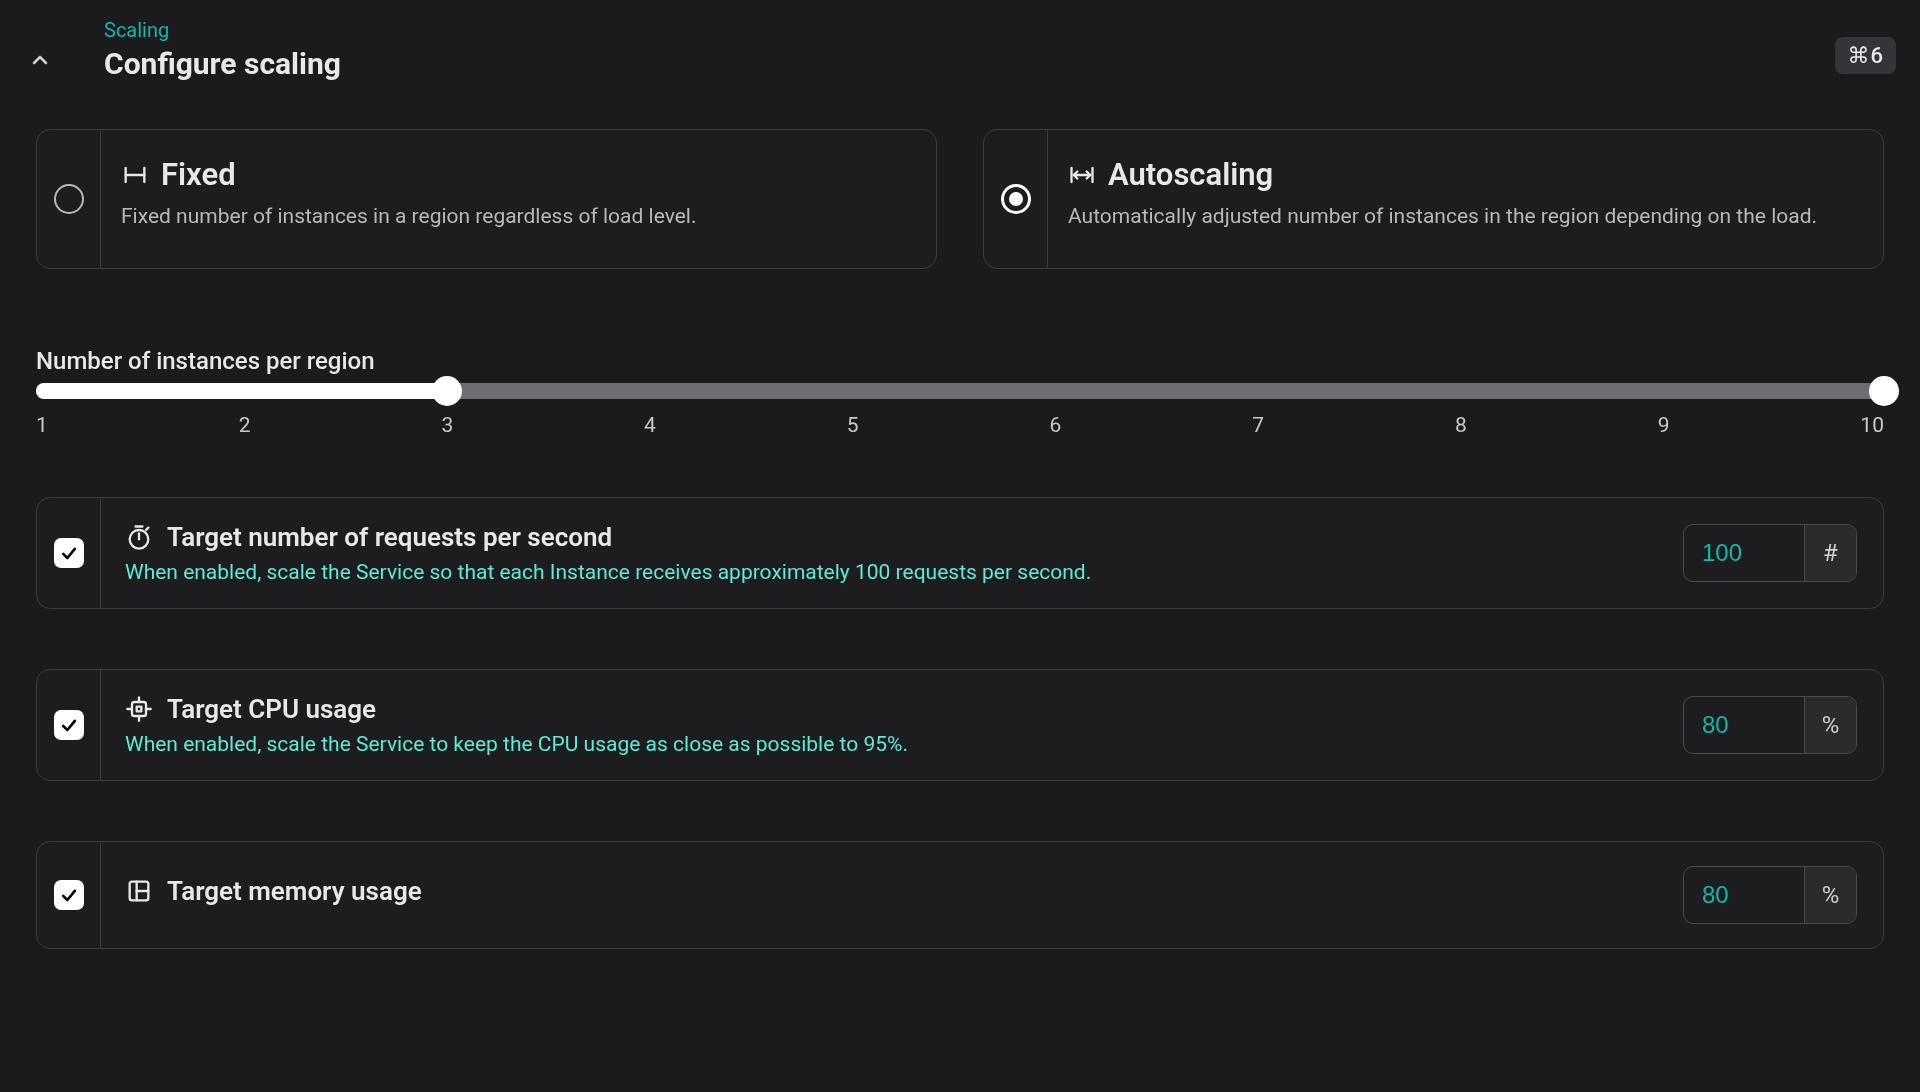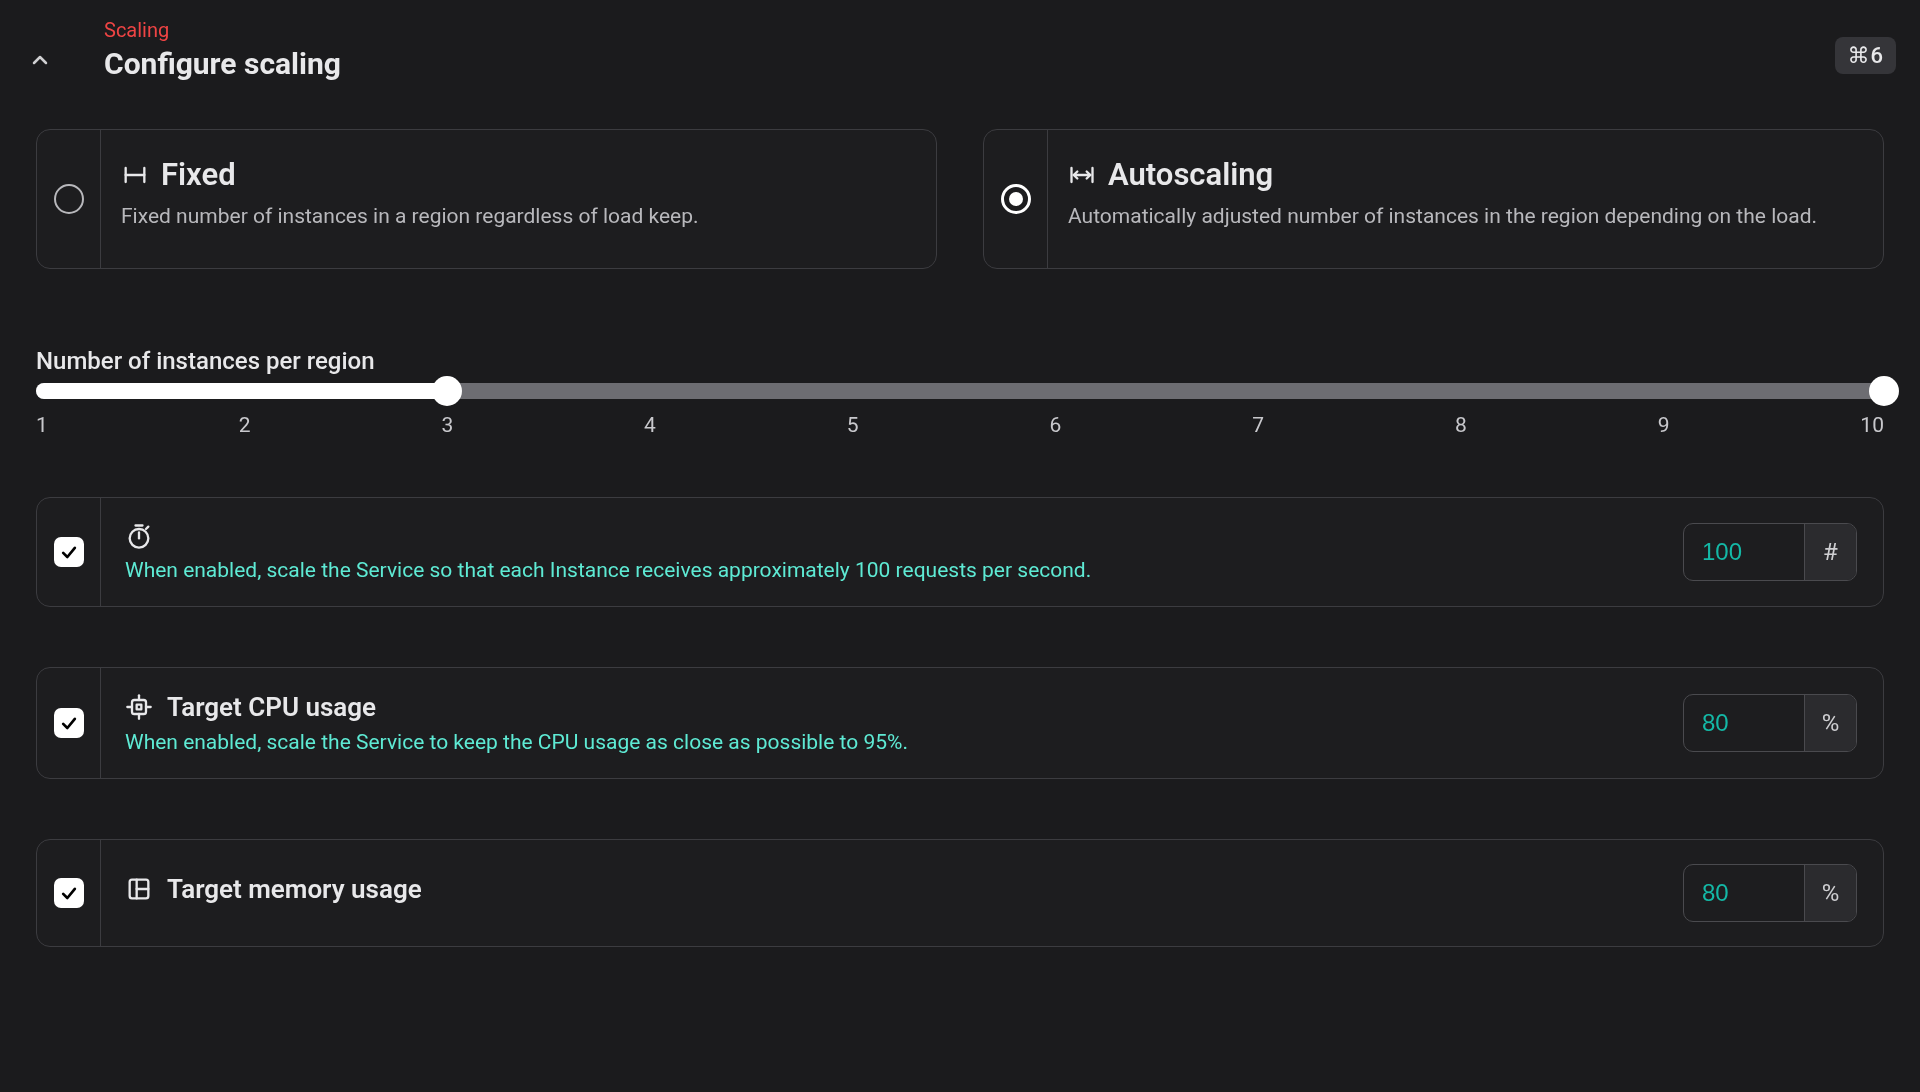--- a/index.html
+++ b/index.html
@@ -23,21 +23,21 @@
   .chevron-box {
     width: 32px;
     display:flex;
     align-items:center;
     justify-content:center;
     margin-top: 20px;
     cursor:pointer;
   }
   .chevron-box svg { width: 24px; height: 24px; stroke:#d0d0d2; }
   .titles { flex: 1; padding-left: 16px; }
-  .eyebrow { color:#ef4444; font-size: 20px; margin-bottom: 4px; }
+  .eyebrow { color:#14b8a6; font-size: 20px; margin-bottom: 4px; }
   .page-title { font-size: 30px; font-weight: 700; }
   .kbd-badge {
     background:#353539;
     color:#e8e8ea;
     border-radius: 8px;
     padding: 6px 12px;
     font-size: 22px;
     font-weight:500;
     letter-spacing: 1px;
     margin-top: 12px;
@@ -193,21 +193,21 @@
       <div class="body-cell">
         <div>
           <div class="card-title-row">
             <svg class="icon24" viewBox="0 0 24 24" stroke-linecap="round">
               <line x1="4" y1="6" x2="4" y2="18"></line>
               <line x1="20" y1="6" x2="20" y2="18"></line>
               <line x1="4" y1="12" x2="20" y2="12"></line>
             </svg>
             <span class="card-title">Fixed</span>
           </div>
-          <div class="card-desc">Fixed number of instances in a region regardless of load keep.</div>
+          <div class="card-desc">Fixed number of instances in a region regardless of load level.</div>
         </div>
       </div>
     </div>
 
     <div class="card">
       <div class="radio-cell">
         <div class="radio-outer checked">
           <div class="radio-inner"></div>
         </div>
       </div>
@@ -261,20 +261,21 @@
     </div>
     <div class="body-cell">
       <div class="metric-text">
         <div class="metric-title-row">
           <svg class="icon24" viewBox="0 0 24 24" stroke-linecap="round" stroke-linejoin="round">
             <circle cx="12" cy="14" r="8"></circle>
               <line x1="12" y1="14" x2="12" y2="9"></line>
               <line x1="9" y1="3" x2="15" y2="3"></line>
               <line x1="18" y1="6" x2="20" y2="4"></line>
           </svg>
+          <span class="metric-title">Target number of requests per second</span>
         </div>
         <div class="metric-desc">When enabled, scale the Service so that each Instance receives approximately 100 requests per second.</div>
       </div>
       <div class="input-box">
         <input class="num-input" value="100" style="">
         <div class="unit-cell">#</div>
       </div>
     </div>
   </div>
 

